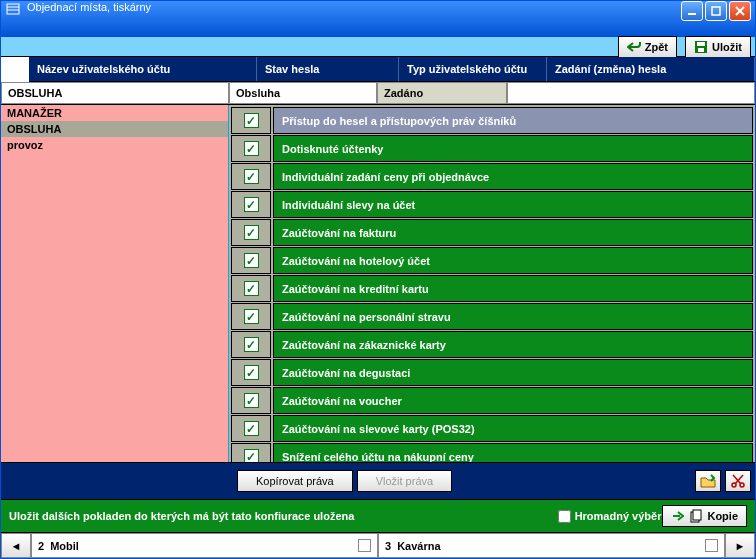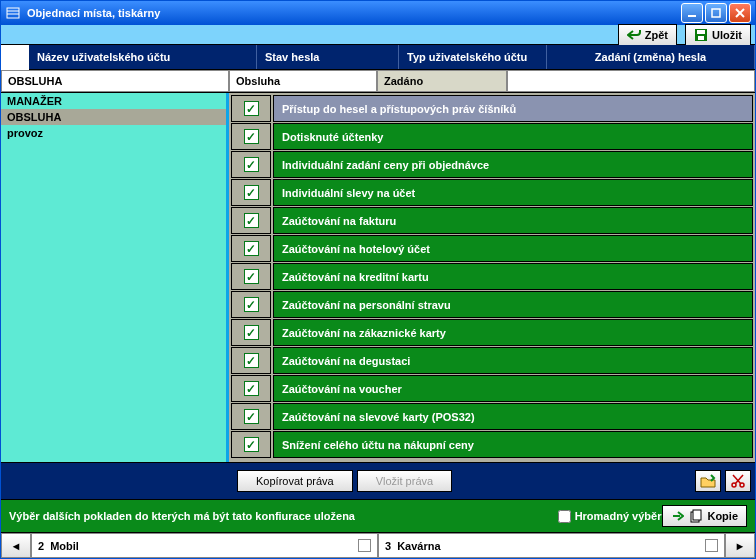--- a/index.html
+++ b/index.html
@@ -1,35 +1,35 @@
 <!DOCTYPE html>
 <html><head>
 <meta charset="utf-8">
 <style>
 * { box-sizing: border-box; margin: 0; padding: 0; font-family: Tahoma, Arial, sans-serif; font-size: 11px; }
 body { background: #fff; width: 756px; height: 559px; overflow: hidden; }
 .window { width: 756px; height: 559px; border: 1px solid #0051d4; background: #fff; display: flex; flex-direction: column; }
-.titlebar { height: 24px; background: linear-gradient(to bottom, #3b8eff 0%, #0051d4 100%); display: flex; align-items: center; padding: 0 4px; color: #fff; font-weight: bold; }
+.titlebar { height: 36px; background: linear-gradient(to bottom, #3b8eff 0%, #0051d4 100%); display: flex; align-items: flex-start; padding: 0 4px; color: #fff; font-weight: normal; }
 .titlebar .icon { width: 16px; height: 16px; margin-right: 6px; display: inline-flex; align-items: center; justify-content: center; }
 .titlebar .title { flex: 1; }
 .winbtns { display: flex; gap: 2px; }
 .winbtn { width: 22px; height: 20px; border: 1px solid #fff; border-radius: 3px; background: linear-gradient(to bottom, #6ab0ff, #2a6fd4); display: flex; align-items: center; justify-content: center; color: #fff; font-weight: bold; cursor: pointer; }
 .winbtn.close { background: linear-gradient(to bottom, #ff7a5c, #d64518); }
 .topbar { background: #7dd3fc; border-bottom: 1px solid #000; height: 20px; display: flex; justify-content: flex-end; align-items: center; padding: 2px 4px; gap: 8px; }
 .btn { border: 1px solid #000; background: linear-gradient(to bottom, #fff, #e0e0e0); padding: 3px 8px; display: inline-flex; align-items: center; gap: 4px; cursor: pointer; font-weight: bold; }
 .btn .ic { width: 14px; height: 14px; display: inline-flex; align-items: center; justify-content: center; }
 .headerrow { background: #00246e; display: flex; color: #fff; font-weight: bold; border-bottom: 1px solid #000; margin-left: 28px; }
 .headerrow .hc { padding: 6px 8px; border-right: 1px solid #4060a0; }
-.hc1 { width: 228px; } .hc2 { width: 148px; } .hc3 { width: 142px; } .hc4 { flex: 1; text-align: center; }
+.hc1 { width: 228px; } .hc2 { width: 148px; } .hc3 { width: 142px; } .hc4 { flex: 1; }
 .inputrow { display: flex; border-bottom: 1px solid #000; }
 .inputrow .ic1 { width: 228px; } .inputrow .ic2 { width: 148px; } .inputrow .ic3 { width: 130px; } .inputrow .ic4 { flex: 1; }
 .inputrow input, .inputrow .ro { width: 100%; height: 22px; border: 1px solid #888; padding: 0 6px; font-weight: bold; }
 .inputrow .ro { background: #d8d8c8; display: flex; align-items: center; }
 .body { display: flex; flex: 1; min-height: 0; }
-.userlist { width: 228px; border-right: 3px solid #0ea5e9; background: #5eead4; position: relative; overflow-y: scroll; }
+.userlist { width: 228px; border-right: 1px solid #0ea5e9; background: #fca5a5; position: relative; overflow-y: scroll; }
 .userlist::-webkit-scrollbar { width: 16px; }
 .userlist::-webkit-scrollbar-track { background: #f0ede0; }
 .userlist::-webkit-scrollbar-thumb { background: #c8c4b4; border: 1px solid #888; }
 .userlist .uitem { padding: 2px 6px; cursor: pointer; font-weight: bold; }
 .userlist .uitem.sel { background: #a8a898; }
 .rights { flex: 1; background: #b0b0a0; overflow-y: scroll; padding: 2px; }
 .rights::-webkit-scrollbar { width: 16px; }
 .rights::-webkit-scrollbar-track { background: #f0ede0; }
 .rights::-webkit-scrollbar-thumb { background: #c8c4b4; border: 1px solid #888; }
 .rrow { display: flex; align-items: stretch; margin-bottom: 1px; height: 27px; }
@@ -226,21 +226,21 @@
         <svg width="14" height="14" viewBox="0 0 14 14">
           <circle cx="3" cy="11" r="2" fill="none" stroke="#c00000" stroke-width="1.5"></circle>
           <circle cx="11" cy="11" r="2" fill="none" stroke="#c00000" stroke-width="1.5"></circle>
           <line x1="4" y1="10" x2="12" y2="1" stroke="#c00000" stroke-width="1.5"></line>
           <line x1="10" y1="10" x2="2" y2="1" stroke="#c00000" stroke-width="1.5"></line>
         </svg>
       </div>
   </div>
 
   <div class="greenbar">
-    <span class="gtxt">Výběr dalších pokladen do kterých má být tato konfiurace uložena</span>
+    <span class="gtxt">Uložit dalších pokladen do kterých má být tato konfiurace uložena</span>
     <label>
       <input type="checkbox" style="">
       <span>Hromadný výběr</span>
     </label>
     <button class="btn">
       <span class="ic">
           <svg width="12" height="10" viewBox="0 0 12 10">
             <path d="M1 5 H8 M6 1 L11 5 L6 9" fill="none" stroke="#0a8a1a" stroke-width="2"></path>
           </svg>
         </span>

